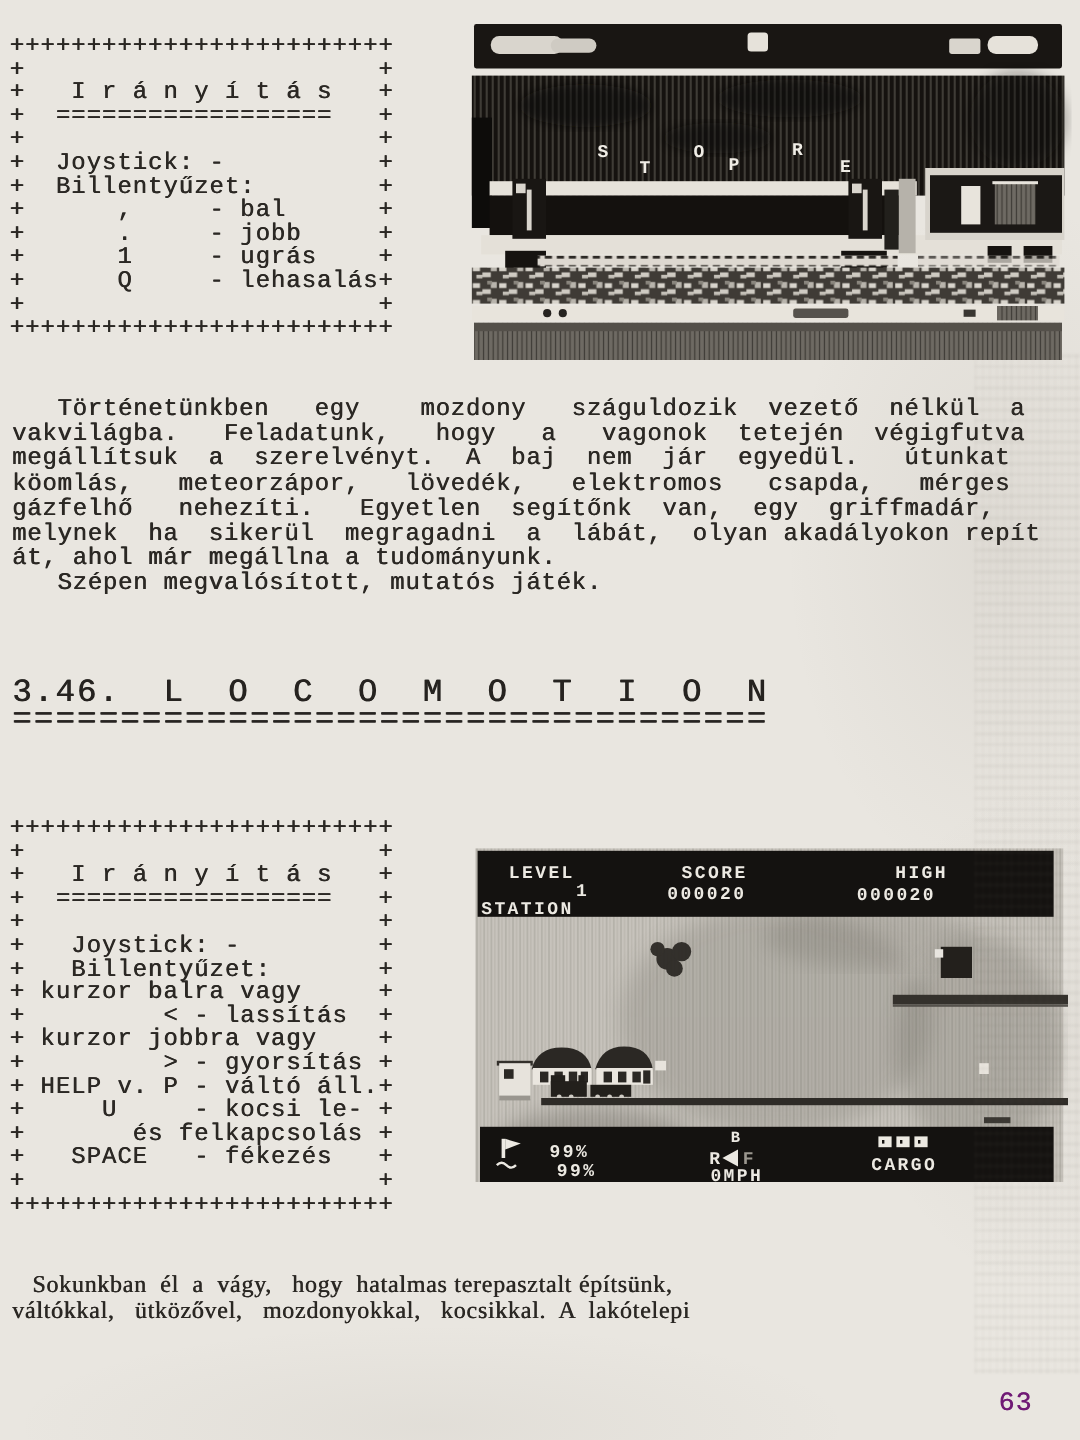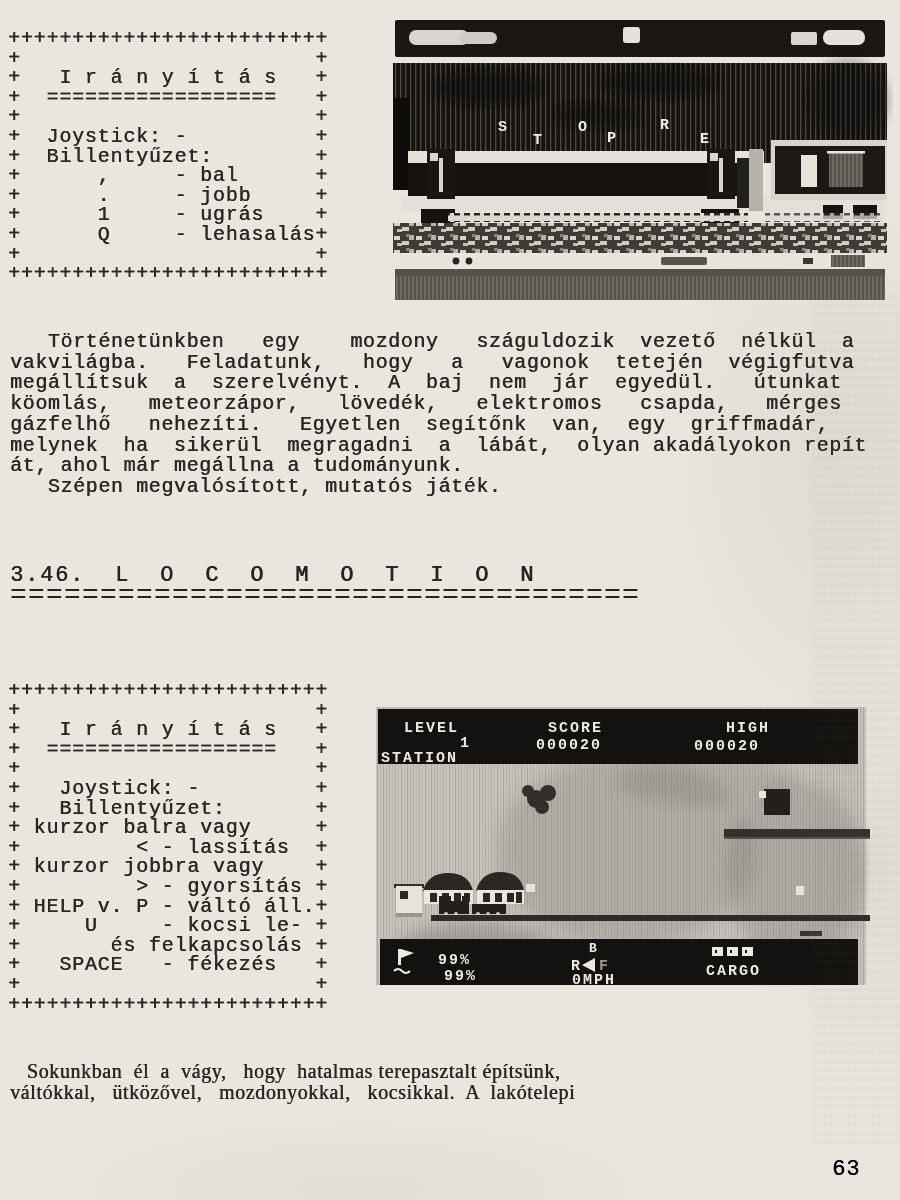--- a/index.html
+++ b/index.html
@@ -19,34 +19,34 @@
     text-shadow:0.45px 0 0 currentColor;
   }
   .box{font-size:20px;line-height:19.6px;letter-spacing:0.8px;}
   #box1{left:8px;top:29px;}
   #box2{left:8px;top:681px;}
   .para{font-size:20px;line-height:20.7px;letter-spacing:0.6px;}
   #para1{left:10px;top:332px;}
   #para2{left:10px;top:1061px;font-family:Liberation Serif, serif;}
   .heading{position:absolute;left:10px;top:563px;color:#262320;}
   .heading-text{
-    font-size:22px;letter-spacing:1.8px;white-space:pre;
+    font-size:27px;letter-spacing:1.8px;white-space:pre;
     text-shadow:0.6px 0 0 currentColor;
   }
   .heading-underline{
     font-size:27px;letter-spacing:1.8px;white-space:pre;
     margin-top:-7px;text-shadow:0.6px 0 0 currentColor;
   }
   .shot{position:absolute;}
   #shot1{left:393px;top:10px;width:500px;height:292px;}
-  #shot2{left:376px;top:701px;width:494px;height:288px;}
+  #shot2{left:396px;top:701px;width:494px;height:288px;}
   .shot svg{display:block;width:100%;height:100%;}
   .page-number{
     position:absolute;left:832px;top:1157px;
-    font-size:22px;color:#000000;letter-spacing:1px;
+    font-size:22px;color:#701a75;letter-spacing:1px;
     text-shadow:0.4px 0 0 currentColor;
   }
   .ghost{
     position:absolute;right:0;top:295px;width:88px;height:850px;
     background:
       repeating-linear-gradient(180deg, rgba(112,106,96,0.10) 0 3px, rgba(112,106,96,0) 3px 9px),
       repeating-linear-gradient(90deg, rgba(112,106,96,0.07) 0 2px, transparent 2px 6px);
     opacity:.55;filter:blur(1px);
   }
   .hudtext{font-family:"Liberation Mono","DejaVu Sans Mono",monospace;font-weight:700;fill:#ece9e2;}

